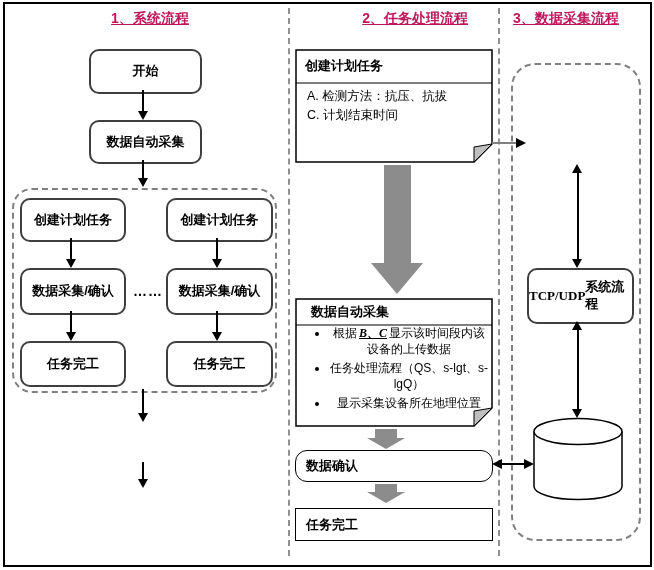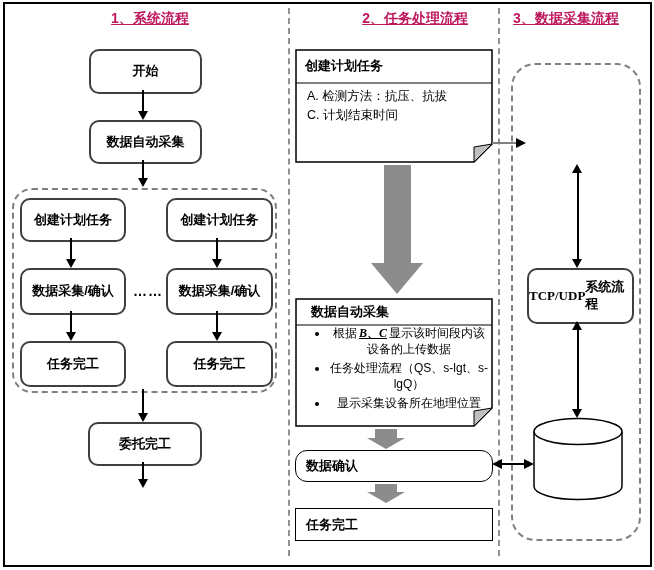--- a/index.html
+++ b/index.html
@@ -95,21 +95,20 @@
   <div class="tri-down" style="left:66px;top:332px;"></div>
   <div class="vline" style="left:216px;top:311px;height:21px;"></div>
   <div class="tri-down" style="left:212px;top:332px;"></div>
 
   <div class="rbox" style="left:20px;top:341px;width:102px;height:42px;">任务完工</div>
   <div class="rbox" style="left:166px;top:341px;width:103px;height:42px;">任务完工</div>
 
   <div class="vline" style="left:142px;top:389px;height:24px;"></div>
   <div class="tri-down" style="left:138px;top:413px;"></div>
 
-  <div class="rbox" style="left:88px;top:422px;width:110px;height:40px;">委托完工</div>
 
   <div class="vline" style="left:142px;top:462px;height:17px;"></div>
   <div class="tri-down" style="left:138px;top:479px;"></div>
 
 
   <div class="note" style="left:295px;top:49px;width:198px;height:114px;">
     <svg width="198" height="114" viewBox="0 0 198 114">
       <path d="M1,1 H197 V95 L179,113 H1 Z" fill="#ffffff" stroke="#000000" stroke-width="1.5"></path>
       <line x1="1" y1="34" x2="197" y2="34" stroke="#000000" stroke-width="1.2"></line>
       <polygon points="179,113 197,95 179,98" fill="#bfbfbf" stroke="#000000" stroke-width="1"></polygon>

